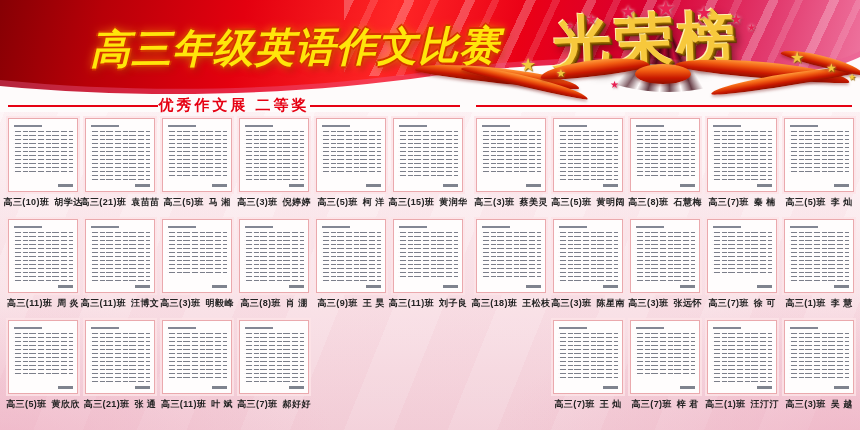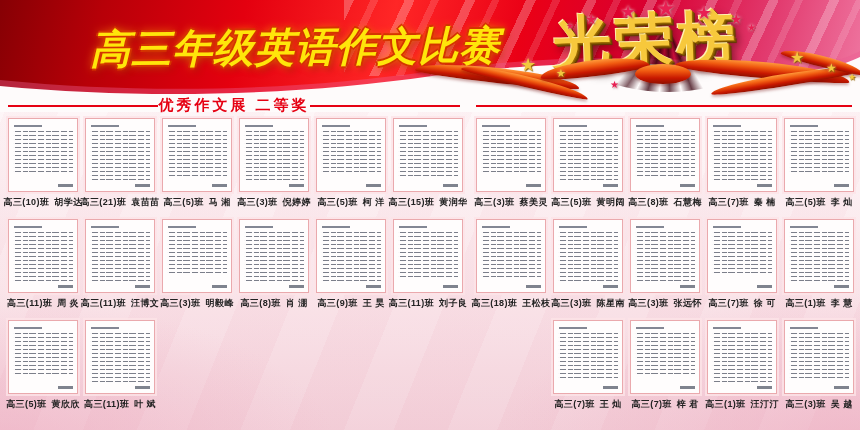--- a/index.html
+++ b/index.html
@@ -247,21 +247,37 @@
             <div class="essay-sign"></div>
           </div>
           <div class="caption"><span class="cl">高三(5)班</span><span class="nm">黄欣欣</span></div>
         </div>
         <div class="cell">
           <div class="card">
             <div class="essay-head"></div>
             <div class="essay-body"></div>
             <div class="essay-sign"></div>
           </div>
+          <div class="caption"><span class="cl">高三(21)班</span><span class="nm">张 通</span></div>
+        </div>
+        <div class="cell">
+          <div class="card">
+            <div class="essay-head"></div>
+            <div class="essay-body"></div>
+            <div class="essay-sign"></div>
+          </div>
           <div class="caption"><span class="cl">高三(11)班</span><span class="nm">叶 斌</span></div>
+        </div>
+        <div class="cell">
+          <div class="card">
+            <div class="essay-head"></div>
+            <div class="essay-body"></div>
+            <div class="essay-sign"></div>
+          </div>
+          <div class="caption"><span class="cl">高三(7)班</span><span class="nm">郝好好</span></div>
         </div>
       </div>
     <div class="grid g-right">
         <div class="cell">
           <div class="card">
             <div class="essay-head"></div>
             <div class="essay-body"></div>
             <div class="essay-sign"></div>
           </div>
           <div class="caption"><span class="cl">高三(3)班</span><span class="nm">蔡美灵</span></div>

